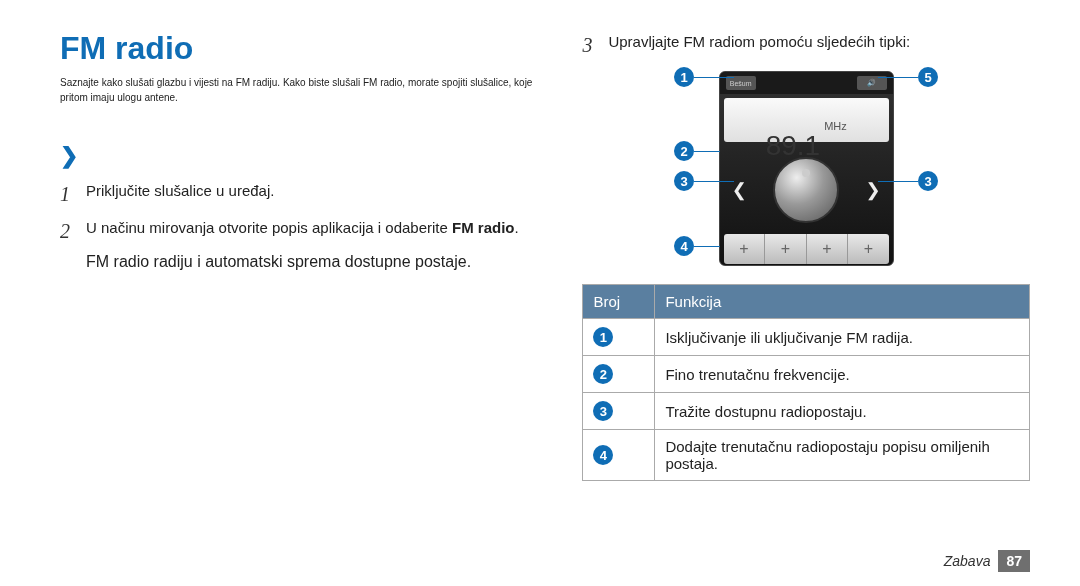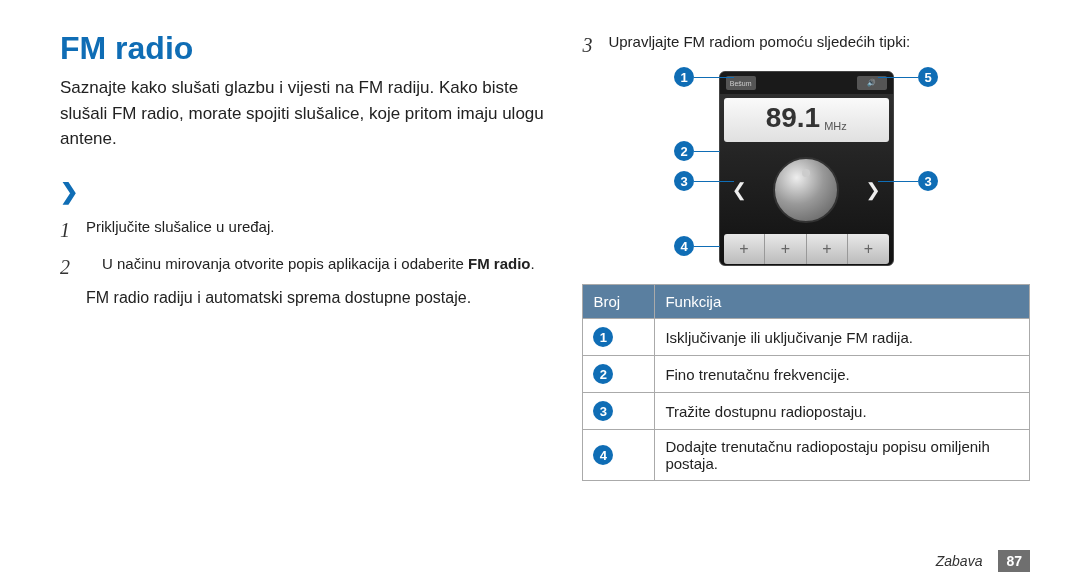--- a/index.html
+++ b/index.html
@@ -21,23 +21,23 @@
   .col { flex: 1; }
   .col-left { flex: 1.1; }
   .col-right { flex: 1; }
   h1.title {
     color: #0f6db5;
     font-size: 32px;
     font-weight: 700;
     margin-bottom: 8px;
   }
   .intro {
-    font-size: 17px;
+    font-size: 10px;
     line-height: 1.5;
-    margin-bottom: 27px;
+    margin-bottom: 38px;
   }
   .subhead {
     display: flex;
     align-items: center;
     font-size: 20px;
     font-weight: 700;
     margin-bottom: 10px;
   }
   .chevron {
     color: #0f6db5;
@@ -55,21 +55,21 @@
     font-style: italic;
     color: #333;
     font-family: Georgia, 'Times New Roman', serif;
     font-size: 20px;
     width: 26px;
     flex-shrink: 0;
   }
   .stepbody { flex: 1; }
   .bold { font-weight: 700; }
   .stepbody.sub { margin-left: 26px; margin-top: 4px; }
-  .nobreak { white-space: normal; margin-left: 16px; }
+  .nobreak { white-space: normal; }
 
   
   .step-right { margin-bottom: 10px; }
   .radio-figure {
     display: flex;
     justify-content: center;
     margin: 8px 0 18px 0;
     position: relative;
   }
   .radio-wrap {
@@ -107,21 +107,21 @@
   .radio-screen {
     height: 44px;
     background: linear-gradient(#fafafa,#e0e0e0);
     margin: 4px;
     border-radius: 3px;
     display: flex;
     align-items: baseline;
     justify-content: center;
     padding-top: 4px;
   }
-  .freq-val { font-size: 28px; font-weight: 700; color: #333; }
+  .freq-val { font-size: 28px; font-weight: 400; color: #333; margin-top: 28px; }
   .freq-unit { font-size: 11px; color: #555; margin-left: 4px; align-self: center; margin-top:8px;}
   .dial-area {
     height: 88px;
     position: relative;
     display: flex;
     align-items: center;
     justify-content: center;
   }
   .dial {
     width: 66px; height: 66px;
@@ -204,21 +204,21 @@
     font-size: 13px;
     font-weight: 700;
     display: inline-flex; align-items: center; justify-content: center;
   }
 
   .footer {
     position: absolute;
     bottom: 14px;
     right: 50px;
     font-size: 14px;
-    display:flex; align-items:center; gap:16px;text-align:center;
+    display:flex; align-items:center; gap:8px;text-align:center;
   }
   .footer .sec { font-style: italic; color:#333; }
   .footer .pg {
     background: #6f6f6f;
     color: #fff;
     padding: 3px 8px;
     font-weight: 600;
   }
 </style>
 </head>

